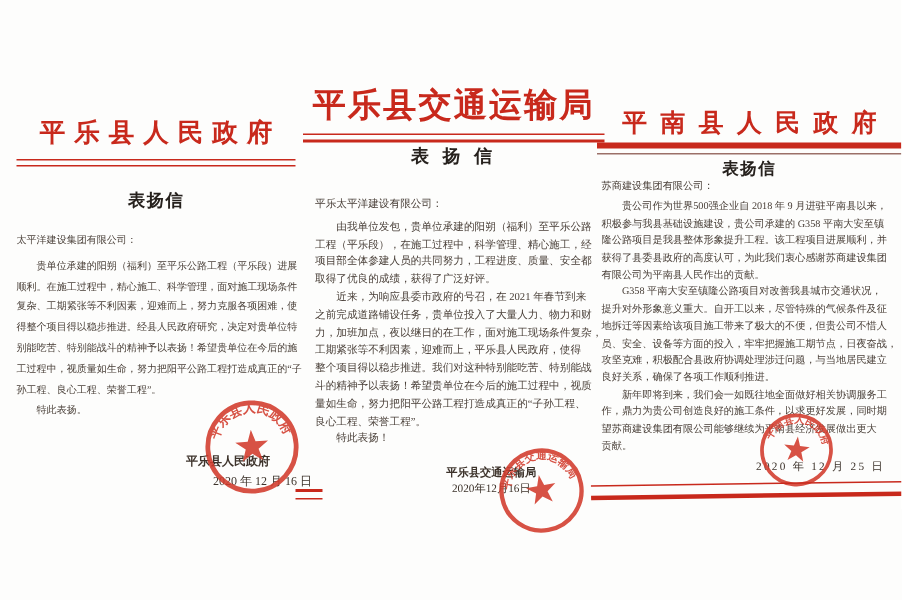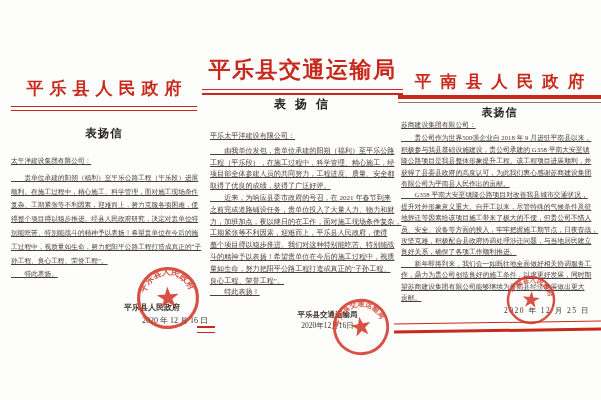--- a/index.html
+++ b/index.html
@@ -2,21 +2,21 @@
 <html><head>
 <meta charset="utf-8">
 <style>
   html,body{margin:0;padding:0;background:#ffffff;}
   #canvas{position:relative;width:601px;height:400px;background:#fdfdfc;overflow:hidden;
           font-family:"Liberation Serif","DejaVu Serif",serif;}
   .doc{position:absolute;}
   .hdr{position:absolute;left:0;right:0;text-align:center;font-weight:700;color:#c8291c;white-space:nowrap;}
   .title{position:absolute;left:0;right:0;text-align:center;font-weight:700;color:#26211d;}
   .textblock{position:absolute;color:#4a4039;}
-  .line{white-space:nowrap;text-decoration:underline;}
+  .line{white-space:nowrap;}
   .addr{margin-bottom:3px;}
   .sig,.datetxt{position:absolute;text-align:center;color:#3d332b;white-space:nowrap;}
   .seal{position:absolute;opacity:.88;}
   .seal svg{width:100%;height:100%;}
 
   
   #doc1{left:8px;top:76px;width:192px;height:312px;}
   #doc1 .hdr{top:1px;font-size:17px;letter-spacing:6px;text-indent:6px;}
   #doc1 .rules{position:absolute;top:30px;left:3px;right:3px;height:3px;
                border-top:1.8px solid #c8291c;border-bottom:1.8px solid #c8291c;}

